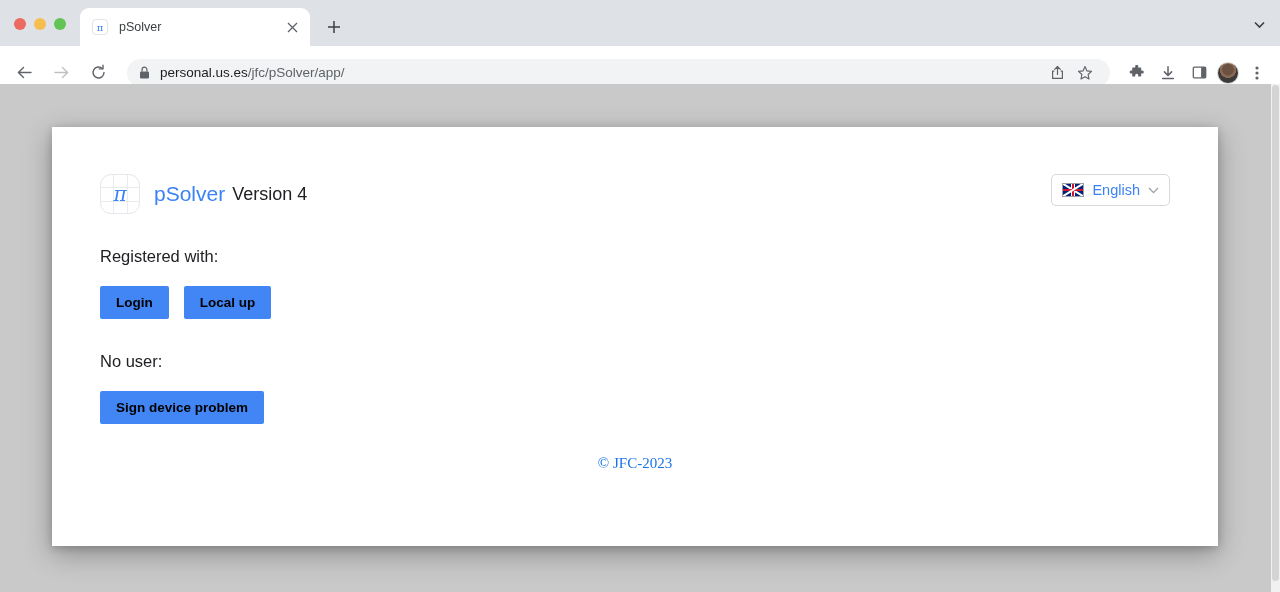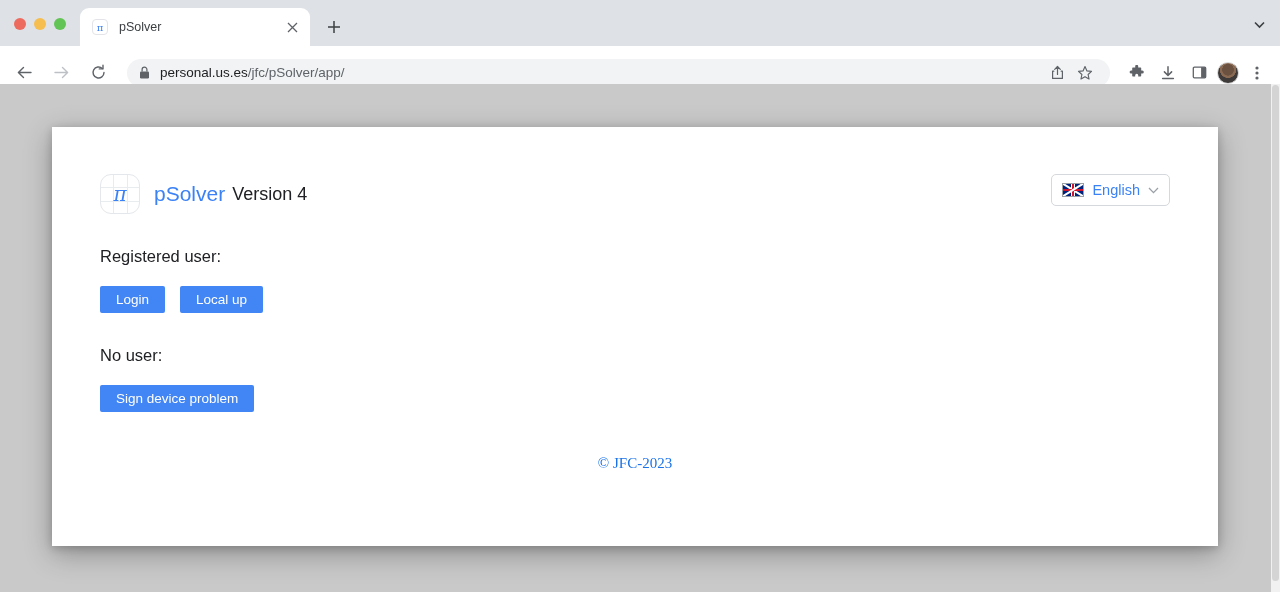--- a/index.html
+++ b/index.html
@@ -147,25 +147,26 @@
       linear-gradient(to bottom, transparent 43%, #cf142b 43% 57%, transparent 57%),
       linear-gradient(to right, transparent 43%, #cf142b 43% 57%, transparent 57%);
   }
   .lang-label { font-size: 14.5px; color: #3b82f6; }
   .chev { color: #9aa0a6; display: flex; align-items: center; }
 
   
   .section-label { font-size: 16.5px; color: #202124; margin-top: 33px; }
   .btn-row { display: flex; gap: 15px; margin-top: 20px; }
   .btn {
-    background: #4285f4; color: #ffffff; border: none;
+    background: #4285f4; color: #000000; border: none;
     font-family: "Liberation Sans", sans-serif; font-size: 13.5px;
-    padding: 0 16px; height: 27px; border-radius: 2px;
+    padding: 0 16px; height: 33px; border-radius: 2px;
     display: inline-flex; align-items: center; justify-content: center;
     white-space: nowrap;
+    font-weight: bold;
   }
 
   .footer {
     position: absolute; left: 0; right: 0; top: 328px;
     text-align: center; font-size: 15px; color: #1a73e8; font-family: Liberation Serif, serif;
   }
 
   
   .scrollbar {
     position: absolute; right: 0; top: 84px; width: 9px; height: 508px; background: #f1f1f1;
@@ -302,21 +303,21 @@
               </div>
             <div class="lang-label">English</div>
             <div class="chev">
               <svg width="11" height="7" viewBox="0 0 11 7" aria-hidden="true">
                 <path d="M1 1 L5.5 5.6 L10 1" stroke="currentColor" stroke-width="1.3" fill="none"></path>
               </svg>
             </div>
           </div>
         </div>
 
-        <div class="section-label">Registered user:</div>
+        <div class="section-label">Registered with:</div>
         <div class="btn-row">
           <button class="btn">Login</button>
           <button class="btn">Local up</button>
         </div>
 
         <div class="section-label">No user:</div>
         <div class="btn-row">
           <button class="btn">Sign device problem</button>
         </div>
 

